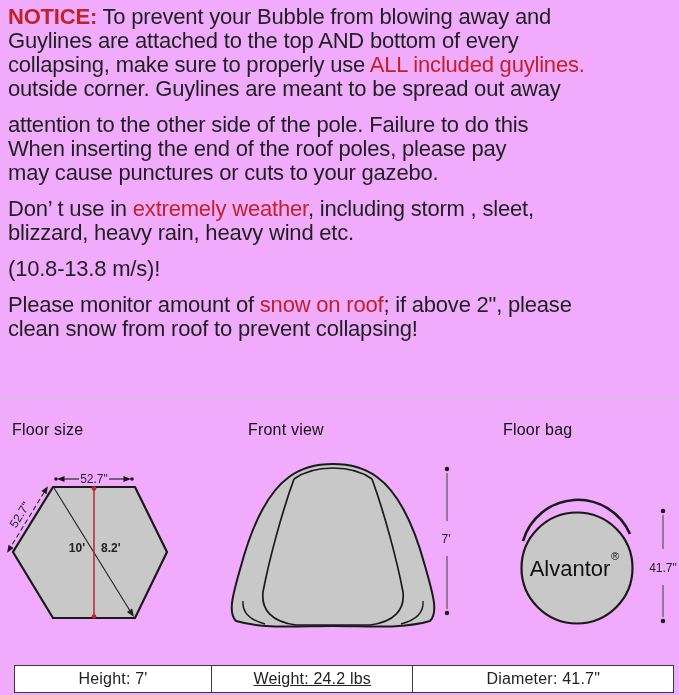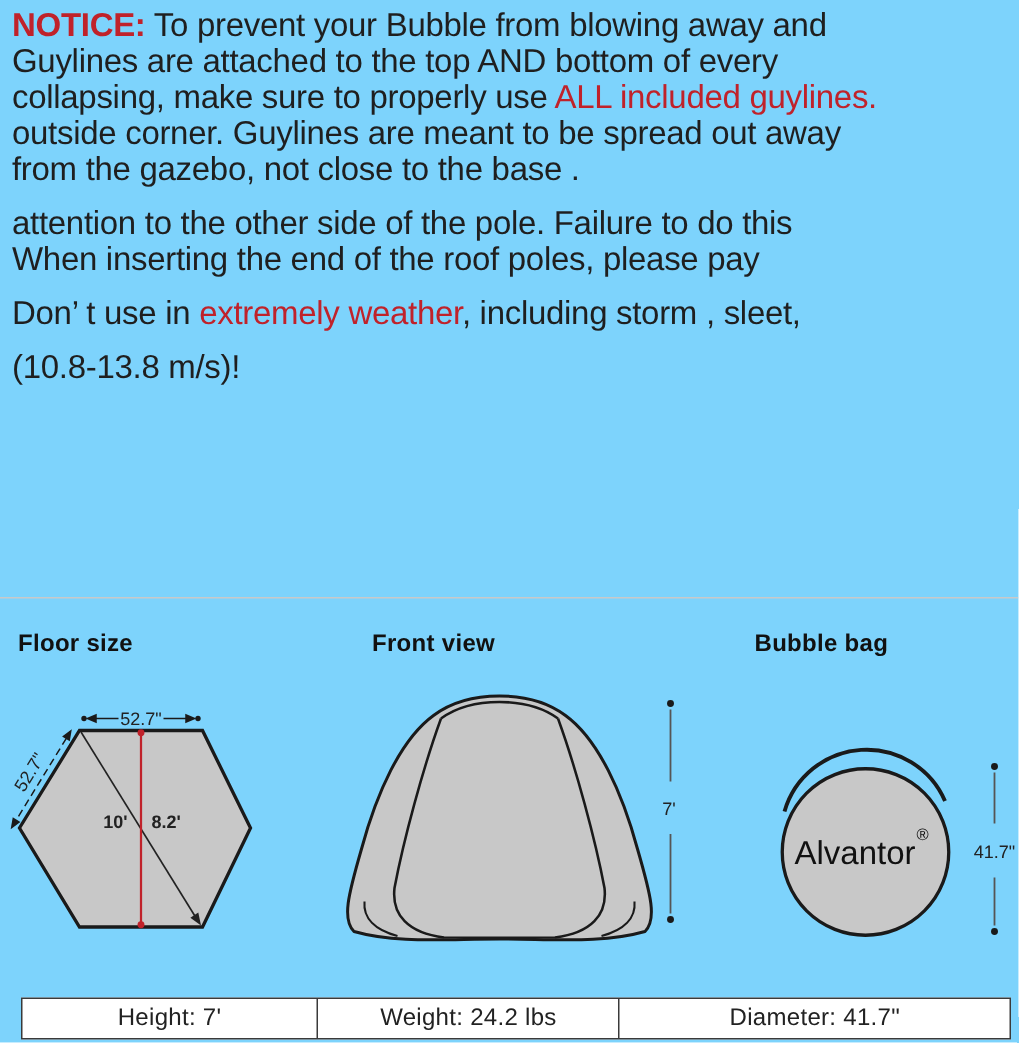--- a/index.html
+++ b/index.html
@@ -3,81 +3,86 @@
 <meta charset="utf-8">
 <style>
   :root{
     --red:#c0222a;
     --ink:#1f1f1f;
     --shape-fill:#c8c8c8;
     --shape-stroke:#1a1a1a;
   }
   html,body{margin:0;padding:0;background:#fff;}
   .page{
-    position:relative;width:679px;height:695px;background:#7dd3fc;overflow:hidden;
+    position:relative;width:679px;height:695px;background:#f0abfc;overflow:hidden;
     font-family:"Liberation Sans",sans-serif;color:var(--ink);
   }
   
   .notice{position:absolute;left:8px;top:5px;width:668px;}
   .para{margin:0 0 12px 0;}
   .line{font-size:22px;line-height:24px;letter-spacing:-0.2px;white-space:pre;color:var(--ink);}
   .red{color:var(--red);}
   .bold{font-weight:700;}
   
   .rule{position:absolute;left:0;top:398px;width:679px;height:0;border-top:1px solid #c9c9c9;}
   
-  .diagram-title{position:absolute;top:421px;font-size:16px;font-weight:700;color:#111;letter-spacing:0.2px;}
+  .diagram-title{position:absolute;top:421px;font-size:16px;font-weight:400;color:#111;letter-spacing:0.2px;}
   #title-floor{left:12px;}
   #title-front{left:248px;}
   #title-bag{left:503px;}
   .diagram-svg{position:absolute;left:0;top:400px;}
   .svg-dim{font-family:"Liberation Sans",sans-serif;font-size:12px;fill:#222;}
   
   .spec-table{
     position:absolute;left:14px;top:665px;width:660px;height:28px;
     border:1.5px solid #3a3a3a;display:flex;box-sizing:border-box;background:#fff;
   }
   .spec-cell{
     display:flex;align-items:center;justify-content:center;
     font-size:16px;color:#222;letter-spacing:0.2px;box-sizing:border-box;text-align:center;
   }
   .spec-cell.c1{width:29.8%;}
-  .spec-cell.c2{width:30.6%;border-left:1.5px solid #3a3a3a;}
+  .spec-cell.c2{width:30.6%;border-left:1.5px solid #3a3a3a;text-decoration:underline;}
   .spec-cell.c3{width:39.6%;border-left:1.5px solid #3a3a3a;}
 </style>
 </head>
 <body>
 
 <div class="page">
 
   <div class="notice">
     <div class="para">
       <div class="line"><span class="red bold">NOTICE:</span><span> To prevent your Bubble from blowing away and</span></div>
       <div class="line"><span>Guylines are attached to the top AND bottom of every</span></div>
       <div class="line"><span>collapsing, make sure to properly use </span><span class="red">ALL included guylines.</span></div>
       <div class="line"><span>outside corner. Guylines are meant to be spread out away</span></div>
-      <div class="line"><span>from the gazebo, not close to the base .</span></div>
     </div>
     <div class="para">
       <div class="line"><span>attention to the other side of the pole. Failure to do this</span></div>
       <div class="line"><span>When inserting the end of the roof poles, please pay</span></div>
+      <div class="line"><span>may cause punctures or cuts to your gazebo.</span></div>
     </div>
     <div class="para">
       <div class="line"><span>Don’ t use in </span><span class="red">extremely weather</span><span>, including storm , sleet,</span></div>
+      <div class="line"><span>blizzard, heavy rain, heavy wind etc.</span></div>
     </div>
     <div class="para">
       <div class="line"><span>(10.8-13.8 m/s)!</span></div>
+    </div>
+    <div class="para">
+      <div class="line"><span>Please monitor amount of </span><span class="red">snow on roof</span><span>; if above 2", please</span></div>
+      <div class="line"><span>clean snow from roof to prevent collapsing!</span></div>
     </div>
   </div>
 
   <div class="rule"></div>
 
   <span class="diagram-title" id="title-floor">Floor size</span>
   <span class="diagram-title" id="title-front">Front view</span>
-  <span class="diagram-title" id="title-bag">Bubble bag</span>
+  <span class="diagram-title" id="title-bag">Floor bag</span>
 
   <svg class="diagram-svg" width="679" height="263" viewBox="0 400 679 263">
 
     <g>
       <polygon points="53,487 135,487 167,552 135,618 53,618 13,552" fill="#c8c8c8" stroke="#1a1a1a" stroke-width="2.2" stroke-linejoin="miter"></polygon>
 
       <line x1="54" y1="488" x2="132" y2="614" stroke="#222" stroke-width="1.1"></line>
       <polygon points="134,617 126.9,611.9 132.2,608.4" fill="#222"></polygon>
 
       <line x1="94" y1="489" x2="94" y2="616" stroke="#c0222a" stroke-width="1.5"></line>

